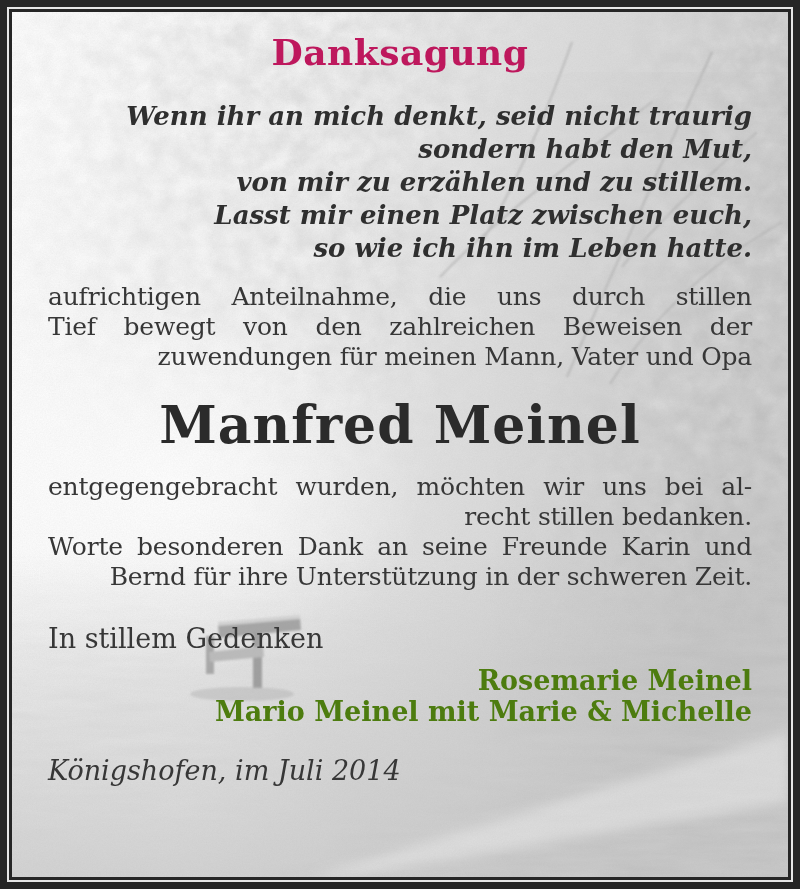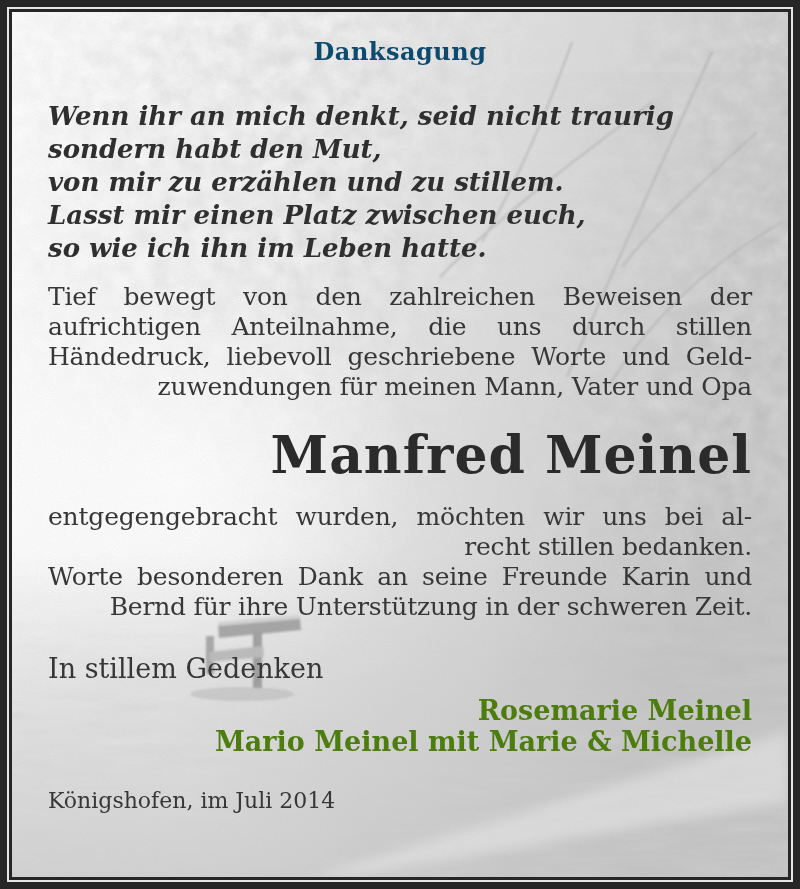--- a/index.html
+++ b/index.html
@@ -6,38 +6,38 @@
   body{width:800px;height:889px;font-family:"DejaVu Serif",serif;}
 
   .card{position:relative;width:800px;height:889px;background:#262626;overflow:hidden;}
   .pinstripe{position:absolute;inset:7px;border:2px solid #e6e6e6;z-index:3;pointer-events:none;}
   .content{position:absolute;inset:12px;background:#ededed;overflow:hidden;z-index:1;}
 
   .bg{position:absolute;left:0;top:0;width:776px;height:865px;z-index:0;display:block;}
 
   .text-layer{position:relative;z-index:2;padding:0 36px;color:#333;}
 
-  .title{margin:16px 0 0 0;text-align:center;font-weight:bold;font-size:24px;line-height:48px;
-         letter-spacing:.5px;color:#0c4a6e;}
+  .title{margin:16px 0 0 0;text-align:center;font-weight:bold;font-size:36px;line-height:48px;
+         letter-spacing:.5px;color:#be185d;}
 
   .poem{margin-top:24px;font-weight:bold;font-style:italic;font-size:26px;line-height:33px;color:#2f2f2f;}
-  .poem .line{text-align:left;}
+  .poem .line{text-align:right;}
 
   .para{font-size:25px;line-height:30px;letter-spacing:-0.2px;color:#373737;}
   .p1{margin-top:17px;}
   .p2{margin-top:16px;}
   .line{text-align:right;white-space:nowrap;}
   .line.just{text-align:justify;text-align-last:justify;white-space:normal;}
 
-  .name{margin-top:22px;text-align:right;font-weight:bold;font-size:52px;line-height:62px;
+  .name{margin-top:22px;text-align:center;font-weight:bold;font-size:52px;line-height:62px;
         letter-spacing:1px;color:#2b2b2b;}
 
   .closing{margin-top:32px;font-size:27px;line-height:30px;color:#373737;}
   .mourners{margin-top:11px;font-weight:bold;font-size:27px;line-height:31px;color:#4d7c0f;}
-  .dateline{margin-top:29px;font-size:22px;line-height:30px;color:#373737;}
+  .dateline{margin-top:29px;font-size:27px;line-height:30px;color:#373737;font-style:italic;}
 </style>
 </head>
 <body>
 
 <div class="card">
   <div class="content">
 
     <svg class="bg" viewBox="0 0 776 865" preserveAspectRatio="none" aria-hidden="true">
       <defs>
         <linearGradient id="gBase" x1="0" y1="0" x2="1" y2="0.25">
@@ -150,23 +150,22 @@
 
       <div class="poem">
           <div class="line">Wenn ihr an mich denkt, seid nicht traurig</div>
           <div class="line">sondern habt den Mut,</div>
           <div class="line">von mir zu erzählen und zu stillem.</div>
           <div class="line">Lasst mir einen Platz zwischen euch,</div>
           <div class="line">so wie ich ihn im Leben hatte.</div>
         </div>
 
       <div class="para p1">
+          <div class="line just">aufrichtigen Anteilnahme, die uns durch stillen</div>
           <div class="line just">Tief bewegt von den zahlreichen Beweisen der</div>
-          <div class="line just">aufrichtigen Anteilnahme, die uns durch stillen</div>
-          <div class="line just">Händedruck, liebevoll geschriebene Worte und Geld-</div>
           <div class="line">zuwendungen für meinen Mann, Vater und Opa</div>
         </div>
 
       <div class="name">Manfred Meinel</div>
 
       <div class="para p2">
           <div class="line just">entgegengebracht wurden, möchten wir uns bei al-</div>
           <div class="line">recht stillen bedanken.</div>
           <div class="line just">Worte besonderen Dank an seine Freunde Karin und</div>
           <div class="line">Bernd für ihre Unterstützung in der schweren Zeit.</div>

